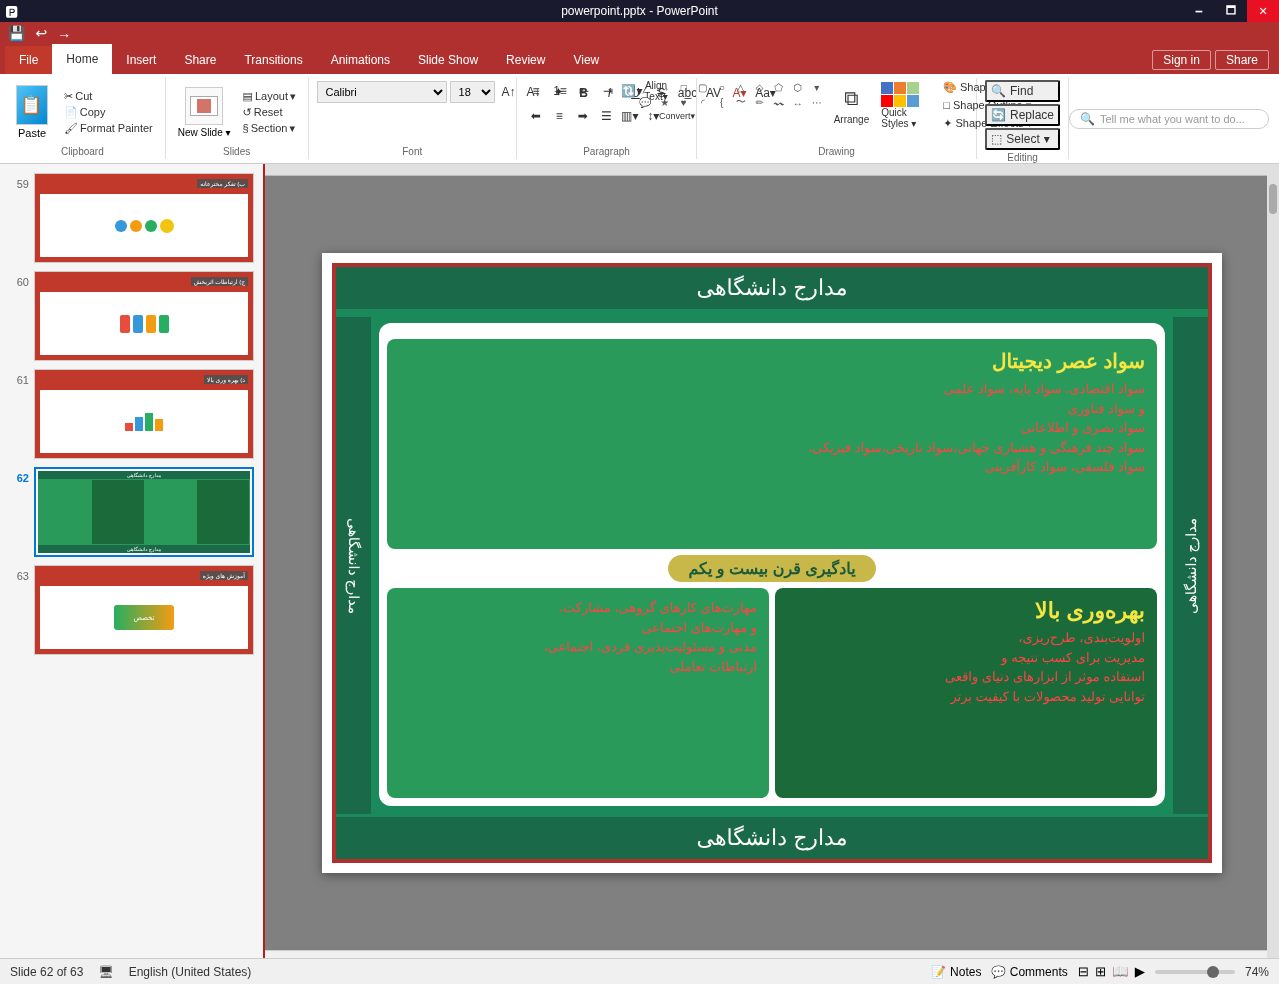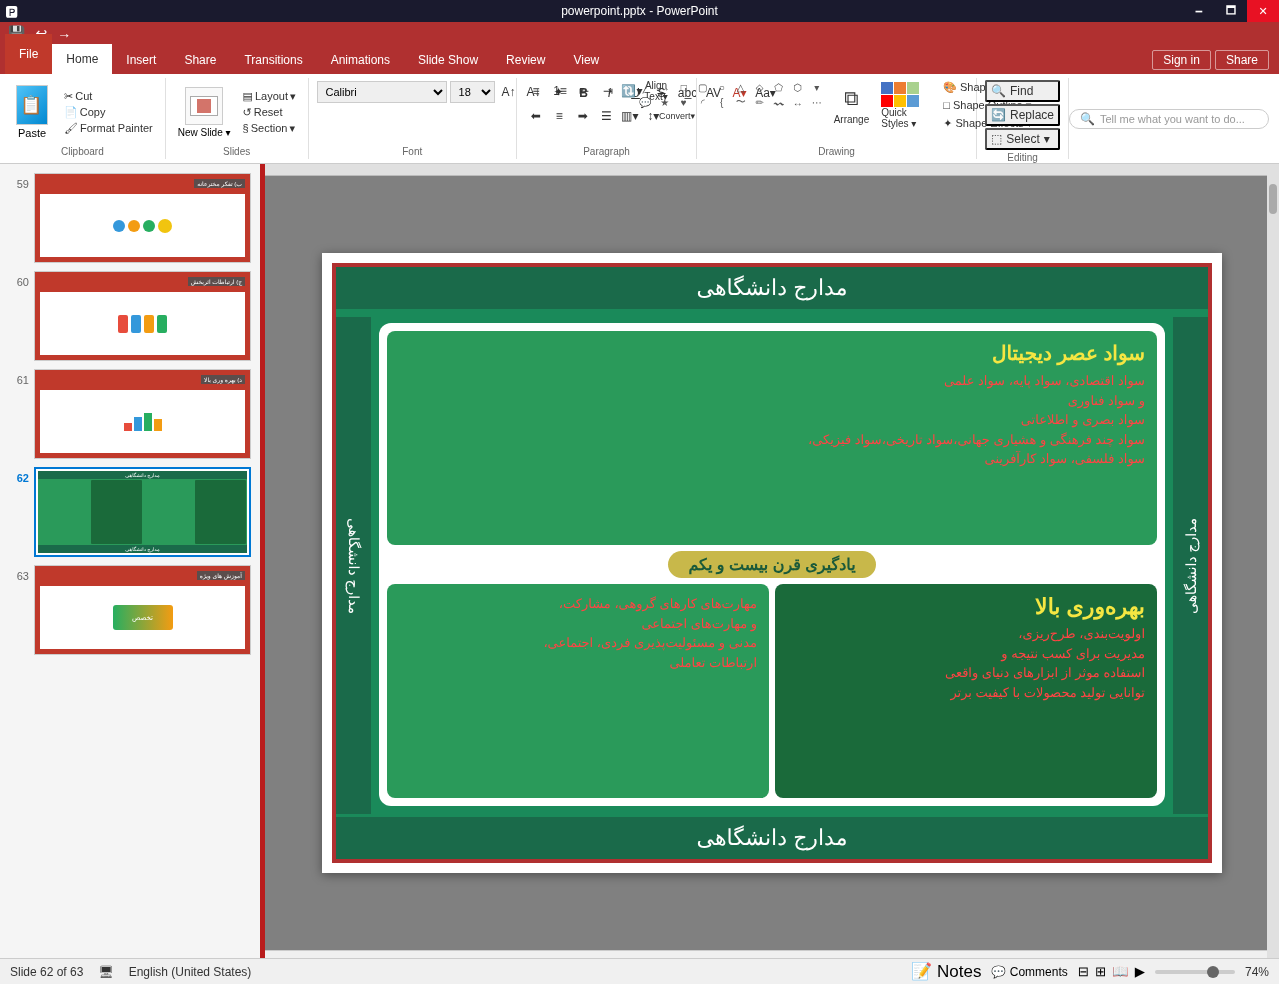--- a/index.html
+++ b/index.html
@@ -62,21 +62,21 @@
       background: white;
       color: #333;
       height: 30px;
     }
     .ribbon-tab-file {
       background: #c0392b;
       padding: 5px 14px;
       font-size: 12px;
       color: white;
       cursor: pointer;
-      height: 40px;
+      height: 28px;
       display: flex;
       align-items: center;
     }
     .signin-area {
       margin-left: auto;
       display: flex;
       align-items: center;
       gap: 4px;
       padding-right: 10px;
       padding-bottom: 4px;
@@ -239,21 +239,21 @@
     .main-area {
       display: flex;
       height: calc(984px - 22px - 30px - 90px - 26px);
       overflow: hidden;
     }
 
     
     .slide-panel {
       width: 265px;
       background: #f5f5f5;
-      border-right: 5px solid #b91c1c;
+      border-right: 2px solid #b91c1c;
       overflow-y: auto;
       overflow-x: hidden;
       padding: 5px;
       position: relative;
     }
 
     .slide-thumb {
       display: flex;
       align-items: flex-start;
       margin-bottom: 8px;
@@ -429,20 +429,21 @@
       display: flex;
       flex-direction: column;
       gap: 6px;
     }
 
     
     .slide-top-row {
       display: flex;
       gap: 18px;
       flex: 1;
+      margin-top: 8px;
     }
 
     
     .slide-center-label {
       background: #c8b84a;
       border-radius: 20px;
       text-align: center;
       padding: 4px 20px;
       font-size: 16px;
       color: #1a5a3a;
@@ -1091,21 +1092,21 @@
     </div>
 
   </div>
 </div>
 
 <div class="status-bar">
   <span>Slide 62 of 63</span>
   <span>🖥</span>
   <span>English (United States)</span>
   <div class="status-right">
-    <button style="background:none;border:none;font-size:17px;cursor:pointer;">
+    <button style="background:none;border:none;font-size:12px;cursor:pointer;">
       📝 <span>Notes</span>
     </button>
     <button style="background:none;border:none;font-size:12px;cursor:pointer;">
       💬 <span>Comments</span>
     </button>
     <div style="display:flex;gap:6px;">
       <button style="background:none;border:none;cursor:pointer;">⊟</button>
       <button style="background:none;border:none;cursor:pointer;">⊞</button>
       <button style="background:none;border:none;cursor:pointer;">📖</button>
       <button style="background:none;border:none;cursor:pointer;">▶</button>

